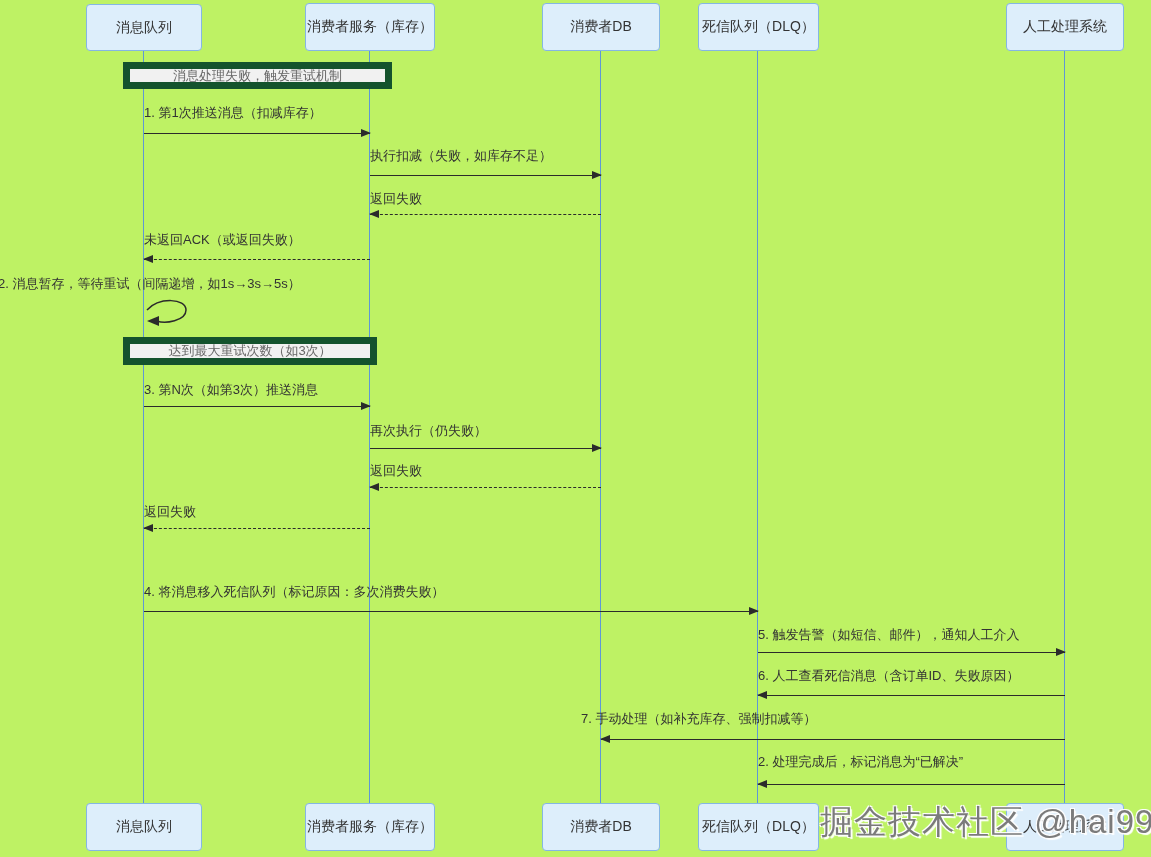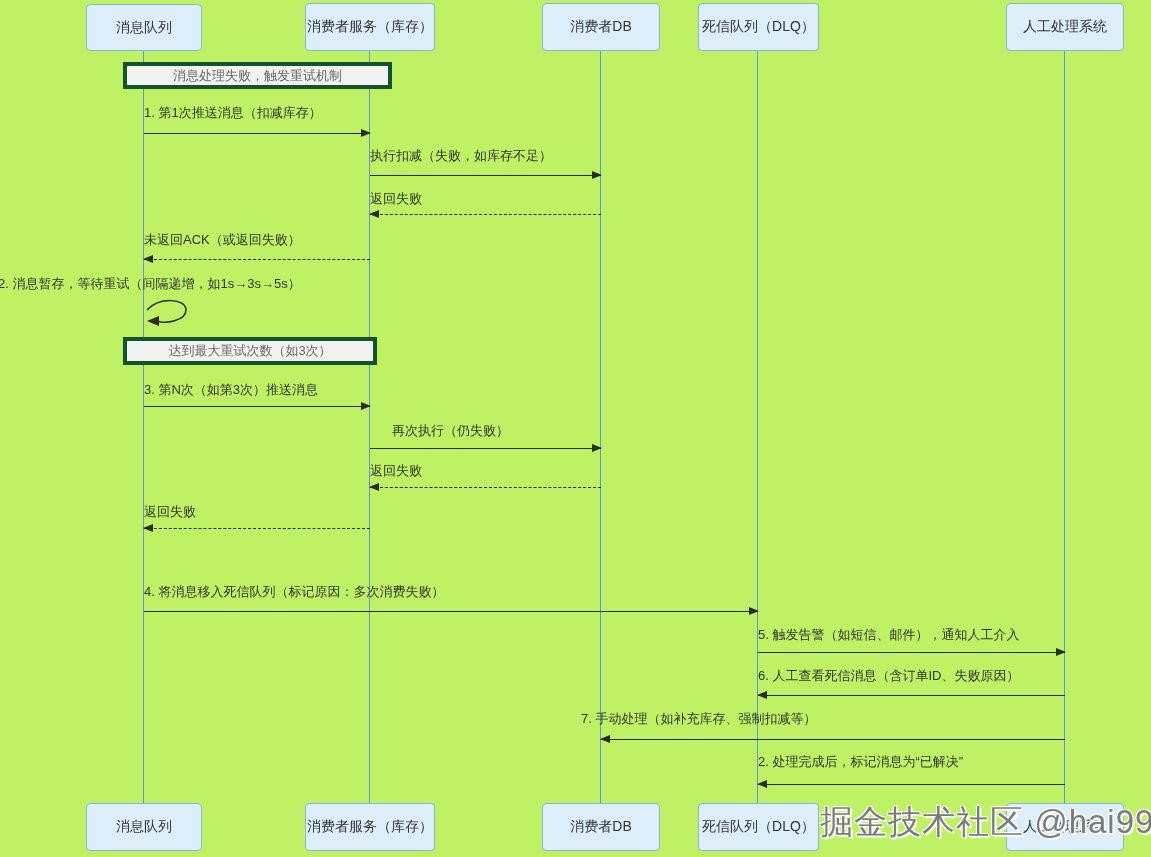--- a/index.html
+++ b/index.html
@@ -7,21 +7,21 @@
   .canvas { position:relative; width:1151px; height:857px; background:#bef264; overflow:hidden; }
 
   .pbox {
     position:absolute; background:#ddeefb; border:1px solid #85b6e3; border-radius:4px;
     display:flex; align-items:center; justify-content:center;
     font-size:14px; color:#333; text-align:center;
   }
   .lifeline { position:absolute; width:0; border-left:1.5px solid #5f97d5; }
 
   .note {
-    position:absolute; background:#f1f1f1; border:4px solid #14532d;
+    position:absolute; background:#f1f1f1; border:7px solid #14532d;
     display:flex; align-items:center; justify-content:center;
     font-size:13px; color:#666; white-space:nowrap;
   }
 
   .mlabel {
     position:absolute; text-align:left; font-size:13px; color:#333;
     white-space:nowrap; line-height:16px;
   }
   .mline { position:absolute; height:0; border-top:1.5px solid #2b2b2b; }
   .mline.dashed { border-top:1.2px dashed #2b2b2b; }
@@ -96,21 +96,21 @@
 
   <div class="note" style="left:123px;top:337px;width:254px;height:28px">
       <span>达到最大重试次数（如3次）</span>
     </div>
 
   <div class="mlabel" style="left:144px;top:382px;width:226px">3. 第N次（如第3次）推送消息</div>
   <div class="mline" style="left:144px;top:406px;width:226px">
       <span class="ah right"></span>
     </div>
 
-  <div class="mlabel" style="left:392px;top:423px;width:231px">再次执行（仍失败）</div>
+  <div class="mlabel" style="left:370px;top:423px;width:231px">再次执行（仍失败）</div>
   <div class="mline" style="left:370px;top:448px;width:231px">
       <span class="ah right"></span>
     </div>
 
   <div class="mlabel" style="left:370px;top:463px;width:231px">返回失败</div>
   <div class="mline dashed" style="left:370px;top:487px;width:231px">
       <span class="ah left"></span>
     </div>
 
   <div class="mlabel" style="left:144px;top:504px;width:226px">返回失败</div>

